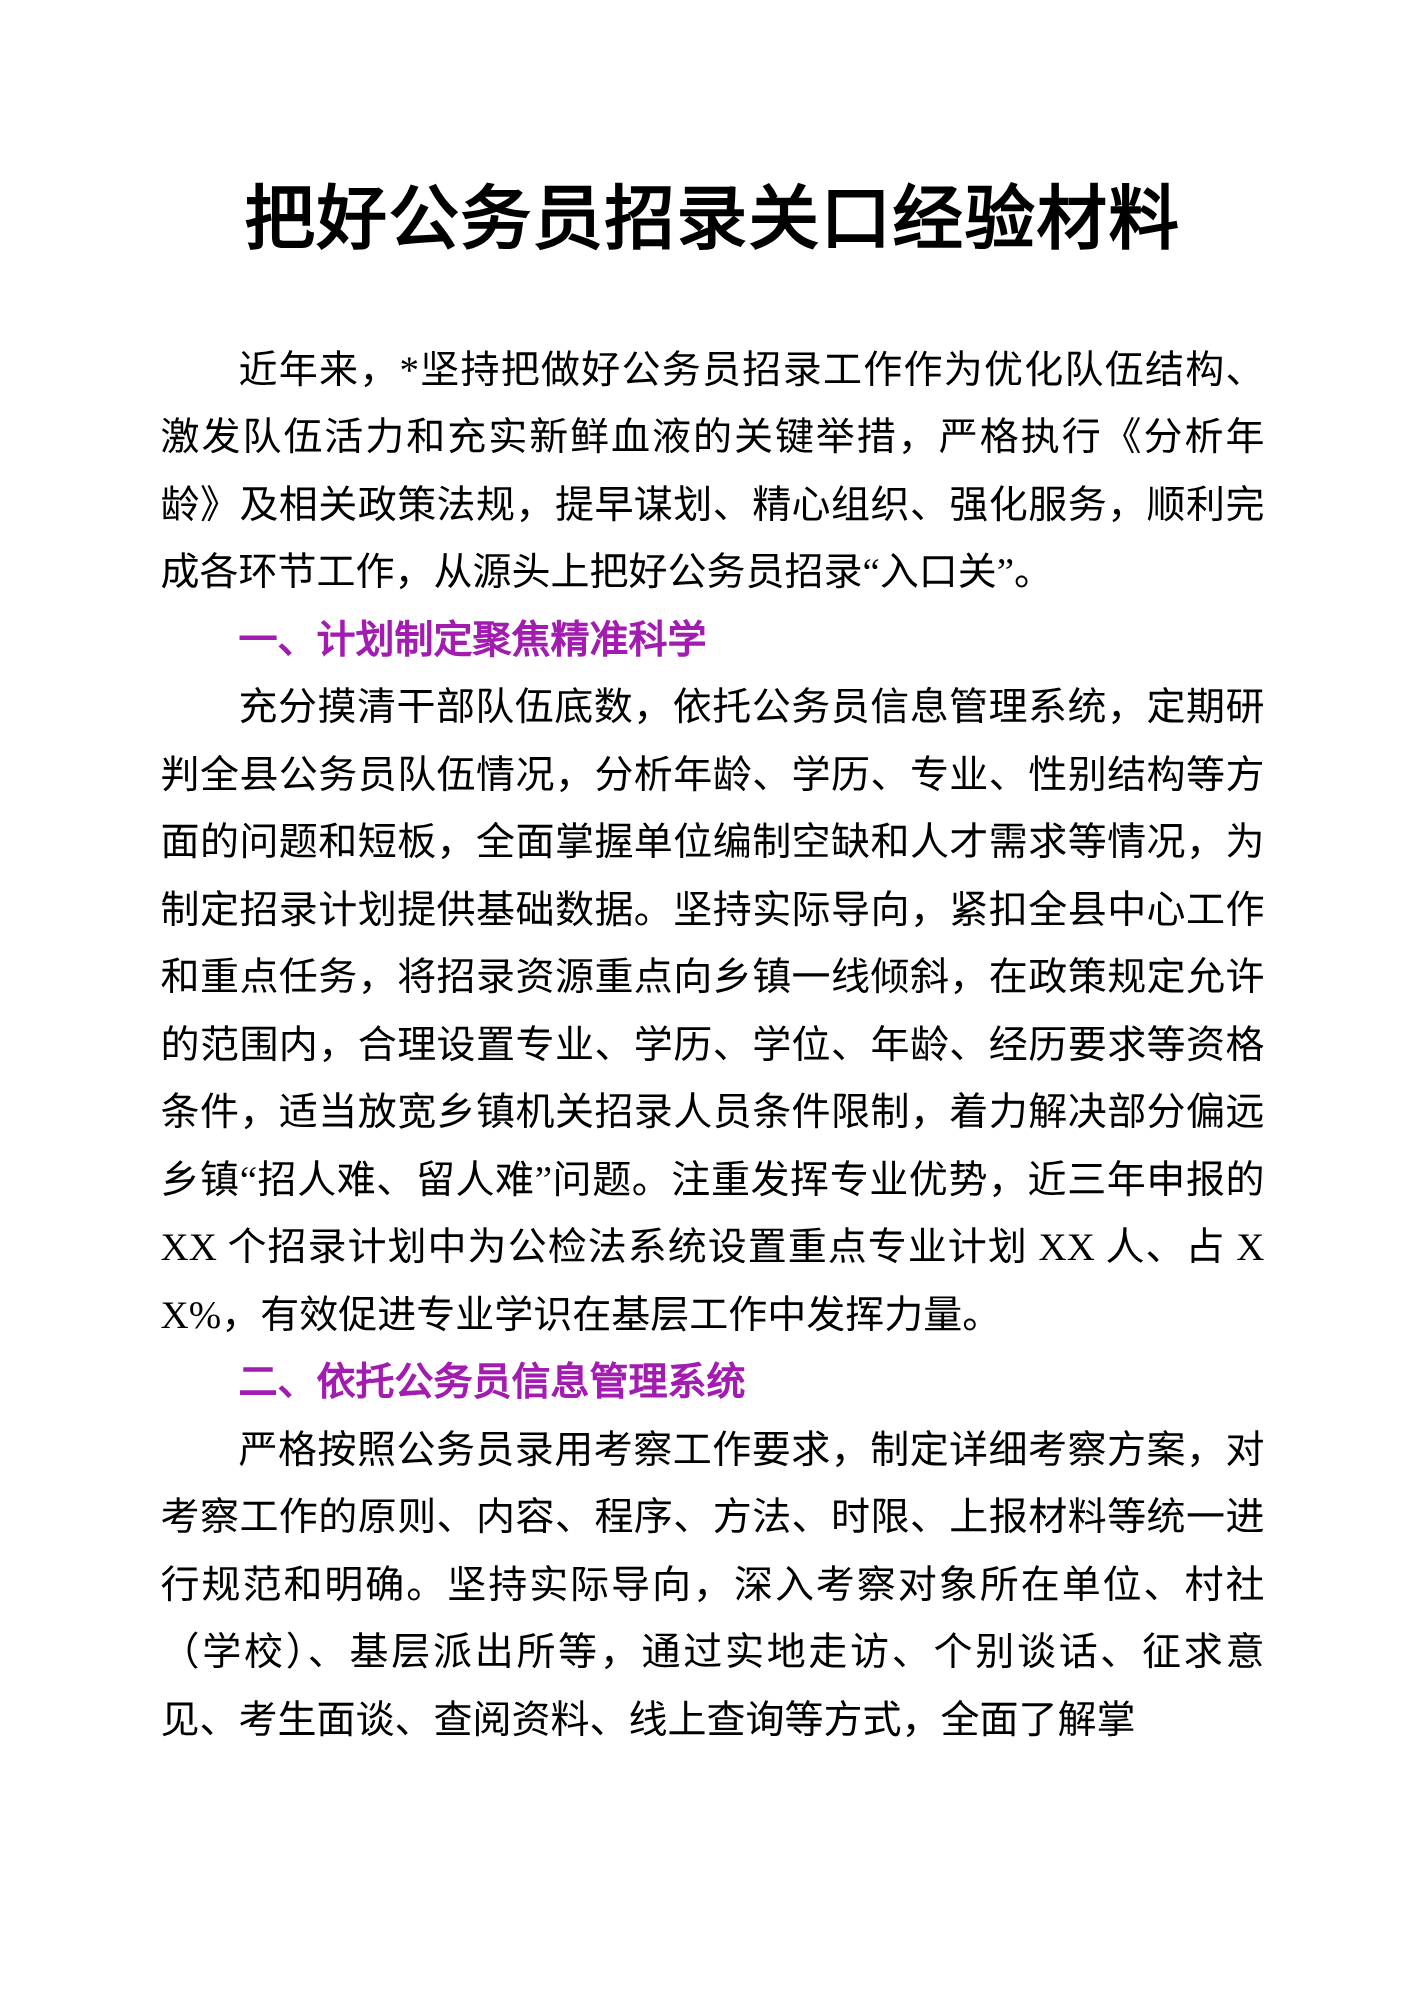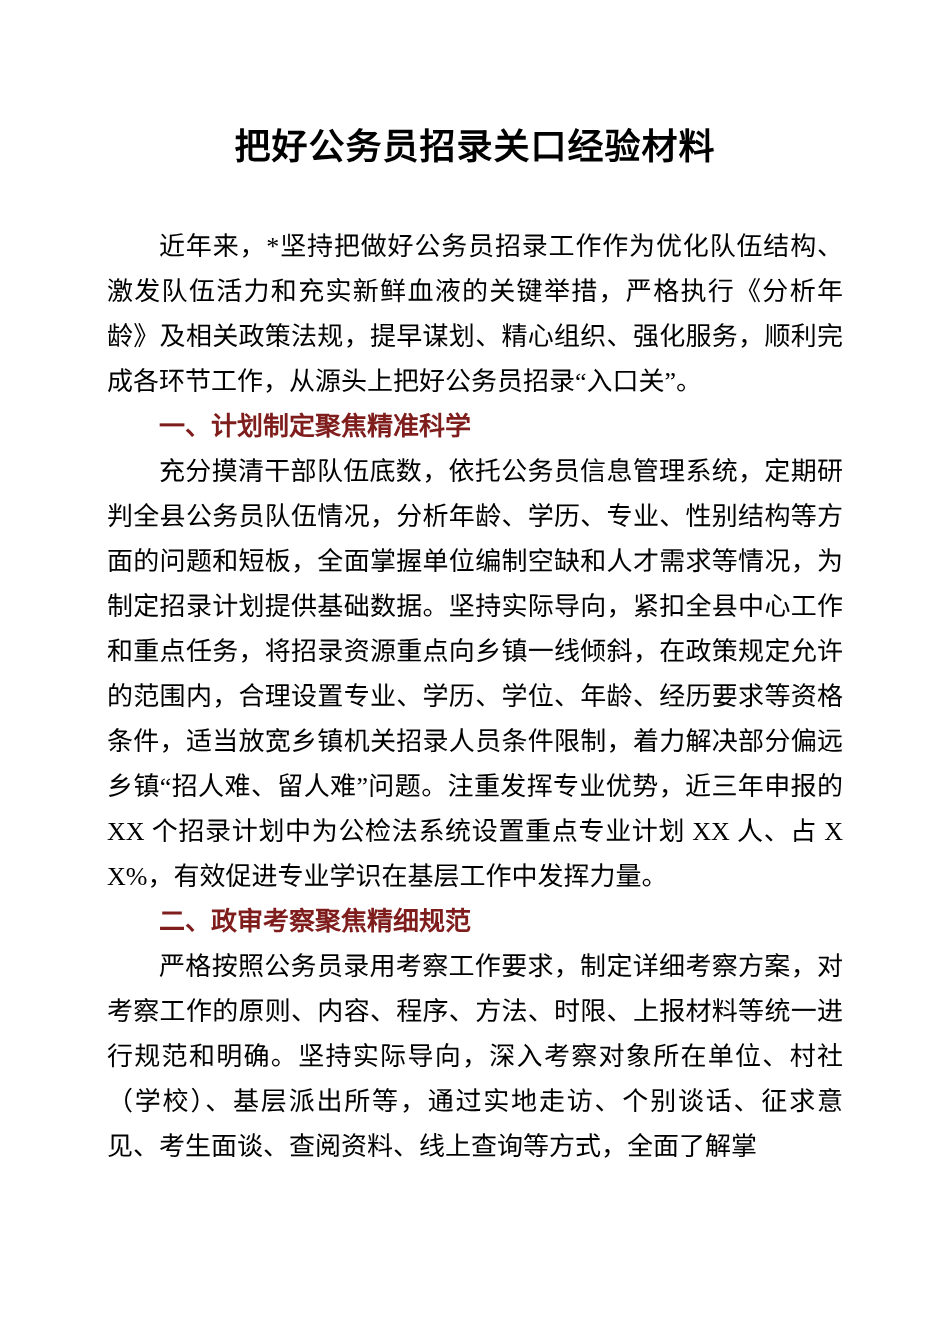--- a/index.html
+++ b/index.html
@@ -14,21 +14,21 @@
     background: #ffffff;
     box-sizing: border-box;
     padding: 122px 107px 0 107px;
     color: #000000;
     overflow: hidden;
   }
   .doc-title {
     margin: 0 0 52px 0;
     font-family: "Liberation Serif", "DejaVu Serif", serif;
     font-weight: 700;
-    font-size: 36px;
+    font-size: 47px;
     line-height: 50px;
     text-align: center;
     letter-spacing: 1px;
     color: #000000;
   }
   .body-para {
     margin: 0;
     font-family: "Liberation Serif", "DejaVu Serif", serif;
     font-weight: 400;
     font-size: 26px;
@@ -38,31 +38,31 @@
     color: #000000;
     word-break: break-all;
   }
   .section-heading {
     margin: 0;
     font-family: "Liberation Sans", "DejaVu Sans", sans-serif;
     font-weight: 700;
     font-size: 26px;
     line-height: 45px;
     text-indent: 2em;
-    color: #7f1d1d;
+    color: #a21caf;
   }
 </style>
 </head>
 <body>
 
 <div class="page">
   <h1 class="doc-title">把好公务员招录关口经验材料</h1>
 
   <p class="body-para">近年来，*坚持把做好公务员招录工作作为优化队伍结构、激发队伍活力和充实新鲜血液的关键举措，严格执行《分析年龄》及相关政策法规，提早谋划、精心组织、强化服务，顺利完成各环节工作，从源头上把好公务员招录“入口关”。</p>
 
   <p class="section-heading">一、计划制定聚焦精准科学</p>
 
   <p class="body-para">充分摸清干部队伍底数，依托公务员信息管理系统，定期研判全县公务员队伍情况，分析年龄、学历、专业、性别结构等方面的问题和短板，全面掌握单位编制空缺和人才需求等情况，为制定招录计划提供基础数据。坚持实际导向，紧扣全县中心工作和重点任务，将招录资源重点向乡镇一线倾斜，在政策规定允许的范围内，合理设置专业、学历、学位、年龄、经历要求等资格条件，适当放宽乡镇机关招录人员条件限制，着力解决部分偏远乡镇“招人难、留人难”问题。注重发挥专业优势，近三年申报的 XX 个招录计划中为公检法系统设置重点专业计划 XX 人、占 XX%，有效促进专业学识在基层工作中发挥力量。</p>
 
-  <p class="section-heading">二、政审考察聚焦精细规范</p>
+  <p class="section-heading">二、依托公务员信息管理系统</p>
 
   <p class="body-para">严格按照公务员录用考察工作要求，制定详细考察方案，对考察工作的原则、内容、程序、方法、时限、上报材料等统一进行规范和明确。坚持实际导向，深入考察对象所在单位、村社（学校）、基层派出所等，通过实地走访、个别谈话、征求意见、考生面谈、查阅资料、线上查询等方式，全面了解掌</p>
 </div>
 
 </body></html>

